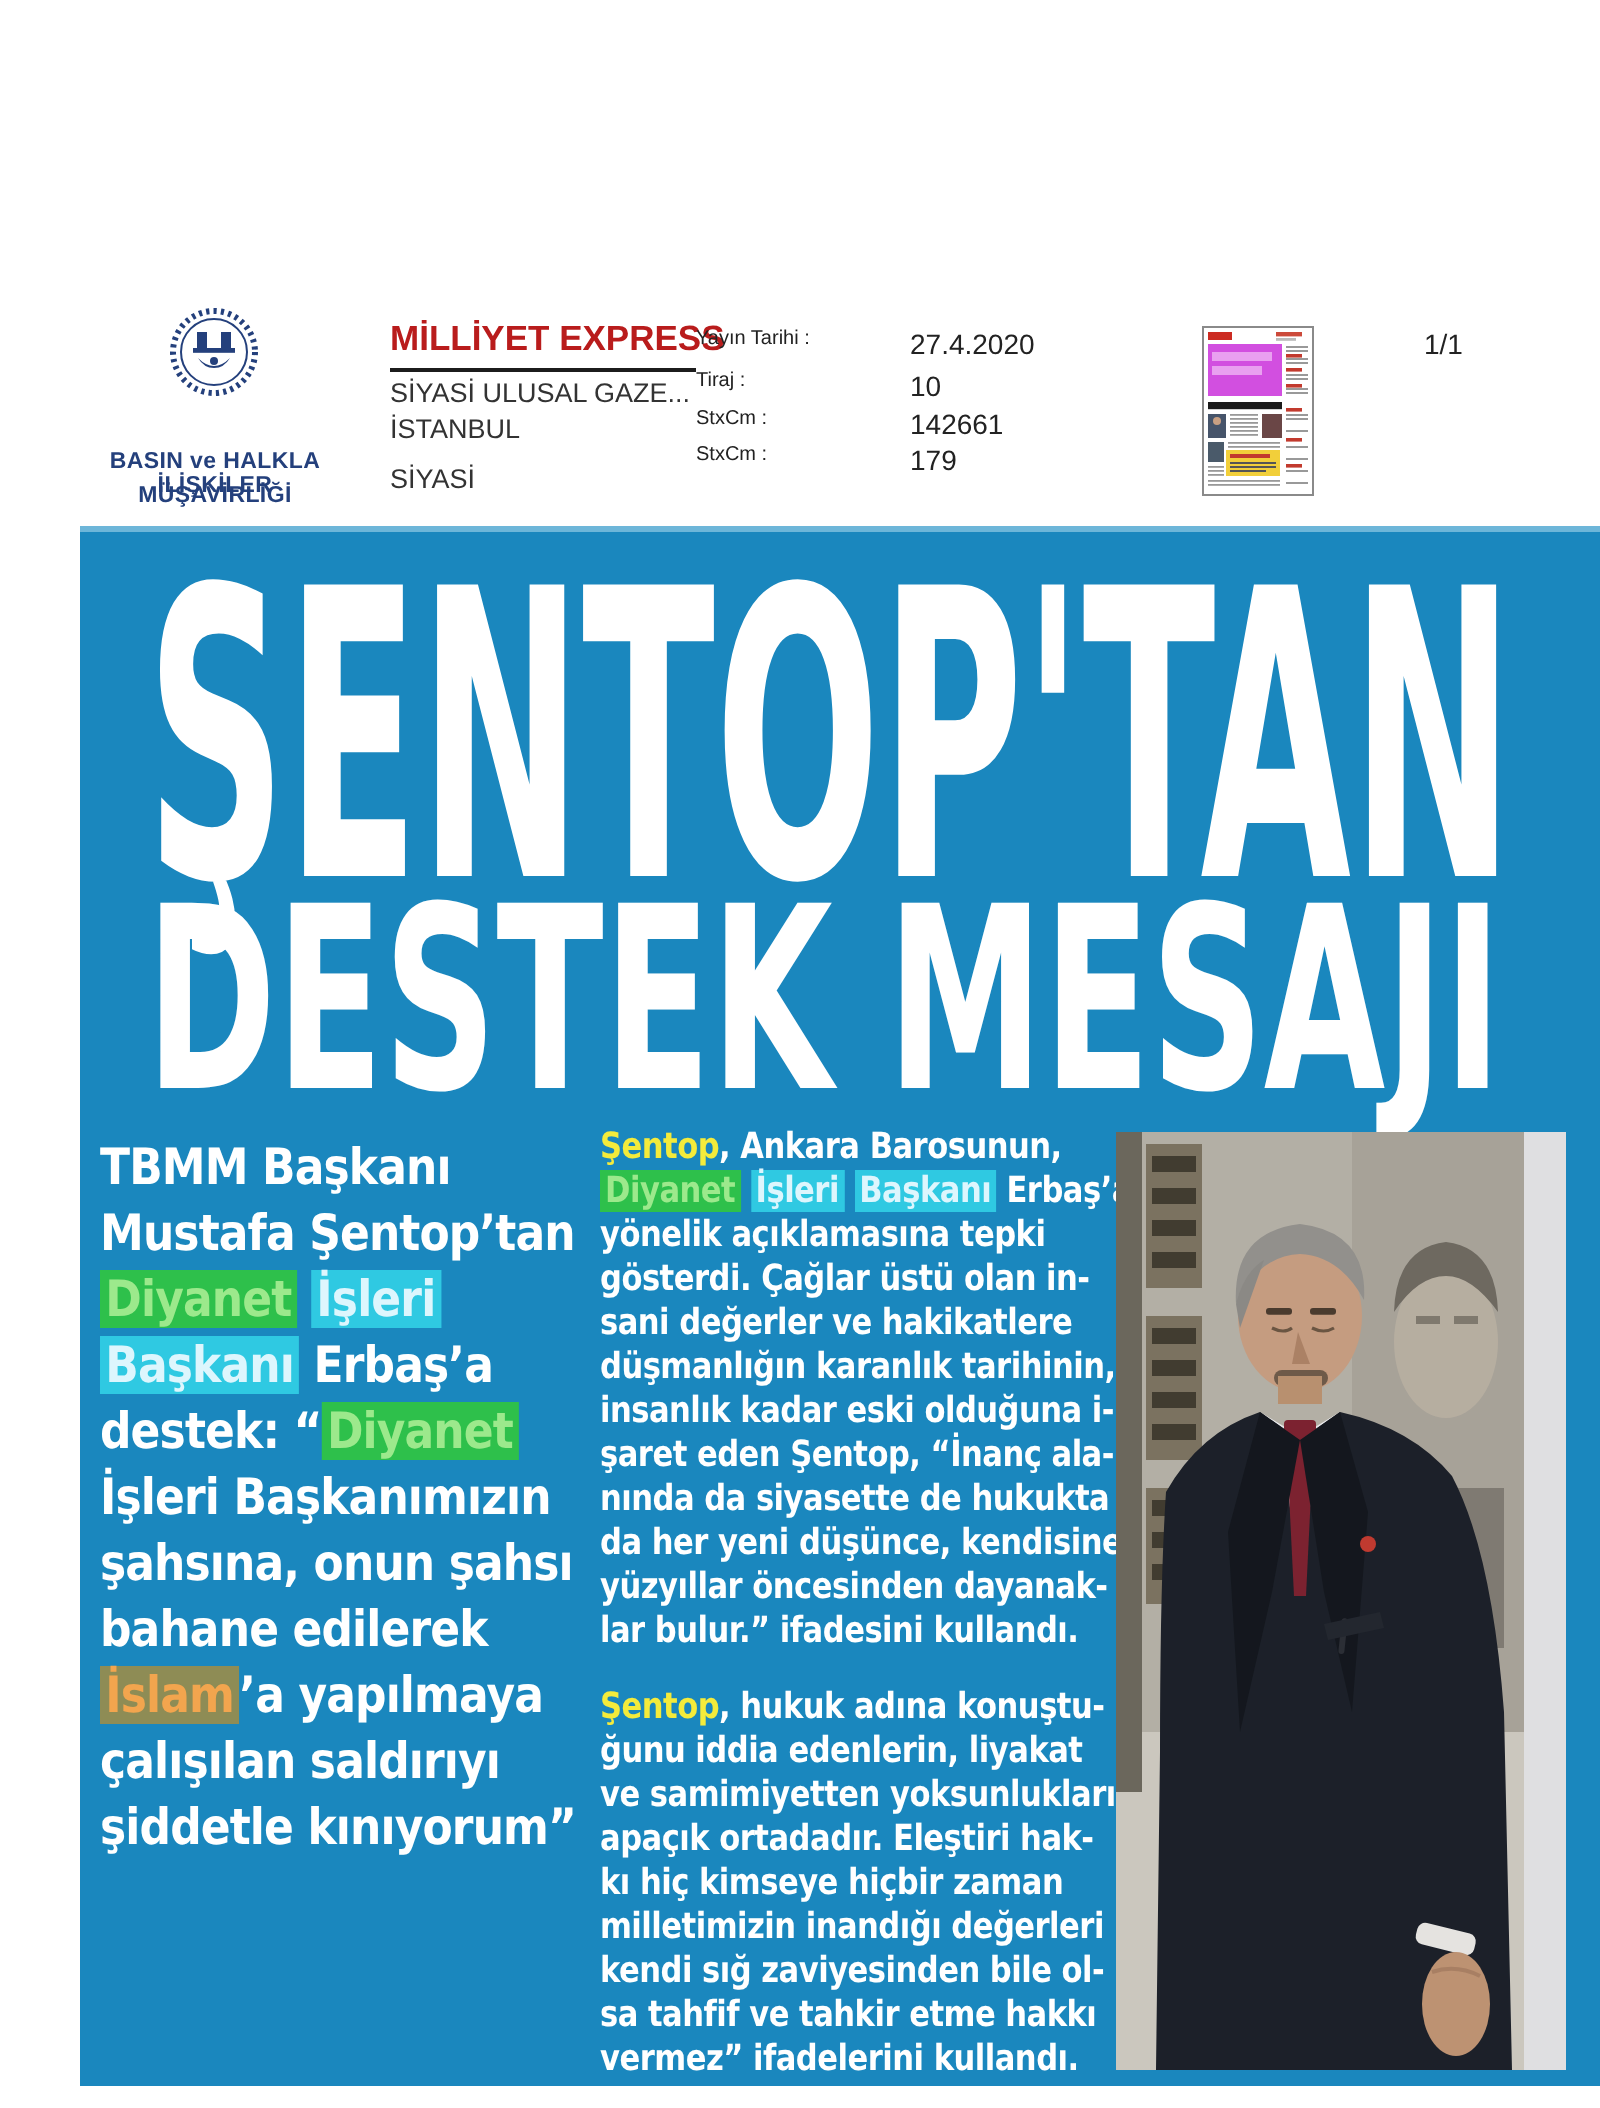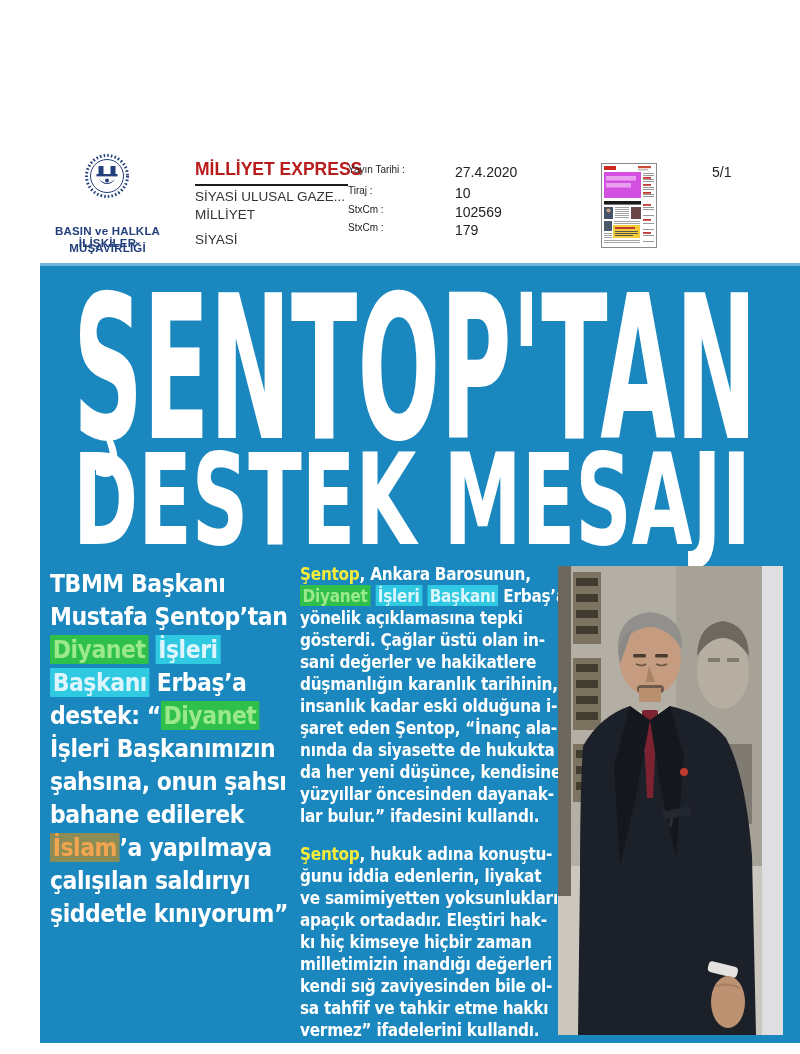--- a/index.html
+++ b/index.html
@@ -51,29 +51,29 @@
       <rect x="13.5" y="21" width="21" height="2.4" fill="#24407c"></rect>
       <path d="M16 26 Q24 34 32 26 Q29 31 24 31 Q19 31 16 26 Z" fill="#24407c"></path>
       <circle cx="24" cy="27.5" r="2" fill="#24407c"></circle>
     </svg>
     <div class="hdr-agency-line" style="top:201px">BASIN ve HALKLA İLİŞKİLER</div>
     <div class="hdr-agency-line" style="top:218px">MÜŞAVİRLİĞİ</div>
 
     <div class="pub-name">MİLLİYET EXPRESS</div>
     <div class="pub-underline"></div>
     <div class="pub-sub" style="top:189px">SİYASİ ULUSAL GAZE...</div>
-    <div class="pub-sub" style="top:207px">MİLLİYET</div>
+    <div class="pub-sub" style="top:207px">İSTANBUL</div>
     <div class="pub-sub" style="top:232px">SİYASİ</div>
 
     <div class="meta-label" style="top:164px">Yayın Tarihi :</div>
     <div class="meta-value" style="top:164px">27.4.2020</div>
     <div class="meta-label" style="top:185px">Tiraj :</div>
     <div class="meta-value" style="top:185px">10</div>
     <div class="meta-label" style="top:204px">StxCm :</div>
-    <div class="meta-value" style="top:204px">102569</div>
+    <div class="meta-value" style="top:204px">142661</div>
     <div class="meta-label" style="top:222px">StxCm :</div>
     <div class="meta-value" style="top:222px">179</div>
 
     <svg class="thumb" width="56" height="85" viewBox="0 0 56 85">
       <rect x="0.5" y="0.5" width="55" height="84" fill="#ffffff" stroke="#8a8a8a"></rect>
       <rect x="3" y="3" width="12" height="4" fill="#cc2b22"></rect>
       <rect x="37" y="3" width="13" height="2.2" fill="#cc4a3a"></rect>
       <rect x="37" y="6" width="10" height="1.4" fill="#bbb"></rect>
       <rect x="3" y="9" width="37" height="26" fill="#d24fe0"></rect>
       <rect x="5" y="13" width="30" height="4.5" fill="#e9a0f0"></rect>
@@ -124,21 +124,21 @@
         <rect x="3" y="74" width="8" height="0.9"></rect>
           <rect x="3" y="77" width="36" height="0.9"></rect>
         <rect x="3" y="79" width="36" height="0.9"></rect>
       </g>
       <rect x="12" y="62" width="27" height="13" fill="#f2cf3a"></rect>
       <rect x="14" y="64" width="20" height="2" fill="#c23a2e"></rect>
       <rect x="14" y="68" width="23" height="1" fill="#555"></rect>
       <rect x="14" y="70" width="23" height="1" fill="#555"></rect>
       <rect x="14" y="72" width="18" height="1" fill="#555"></rect>
     </svg>
-    <div class="page-indicator">5/1</div>
+    <div class="page-indicator">1/1</div>
   </div>
 
   <div class="clipping">
 
     <svg class="headline-svg" width="743" height="300" viewBox="0 0 743 300">
       <text x="33" y="172" font-size="200" textLength="684" lengthAdjust="spacingAndGlyphs">ŞENTOP'TAN</text>
       <text x="33" y="278" font-size="127" textLength="678" lengthAdjust="spacingAndGlyphs">DESTEK MESAJI</text>
     </svg>
 
     <div class="clip-leftcol">

